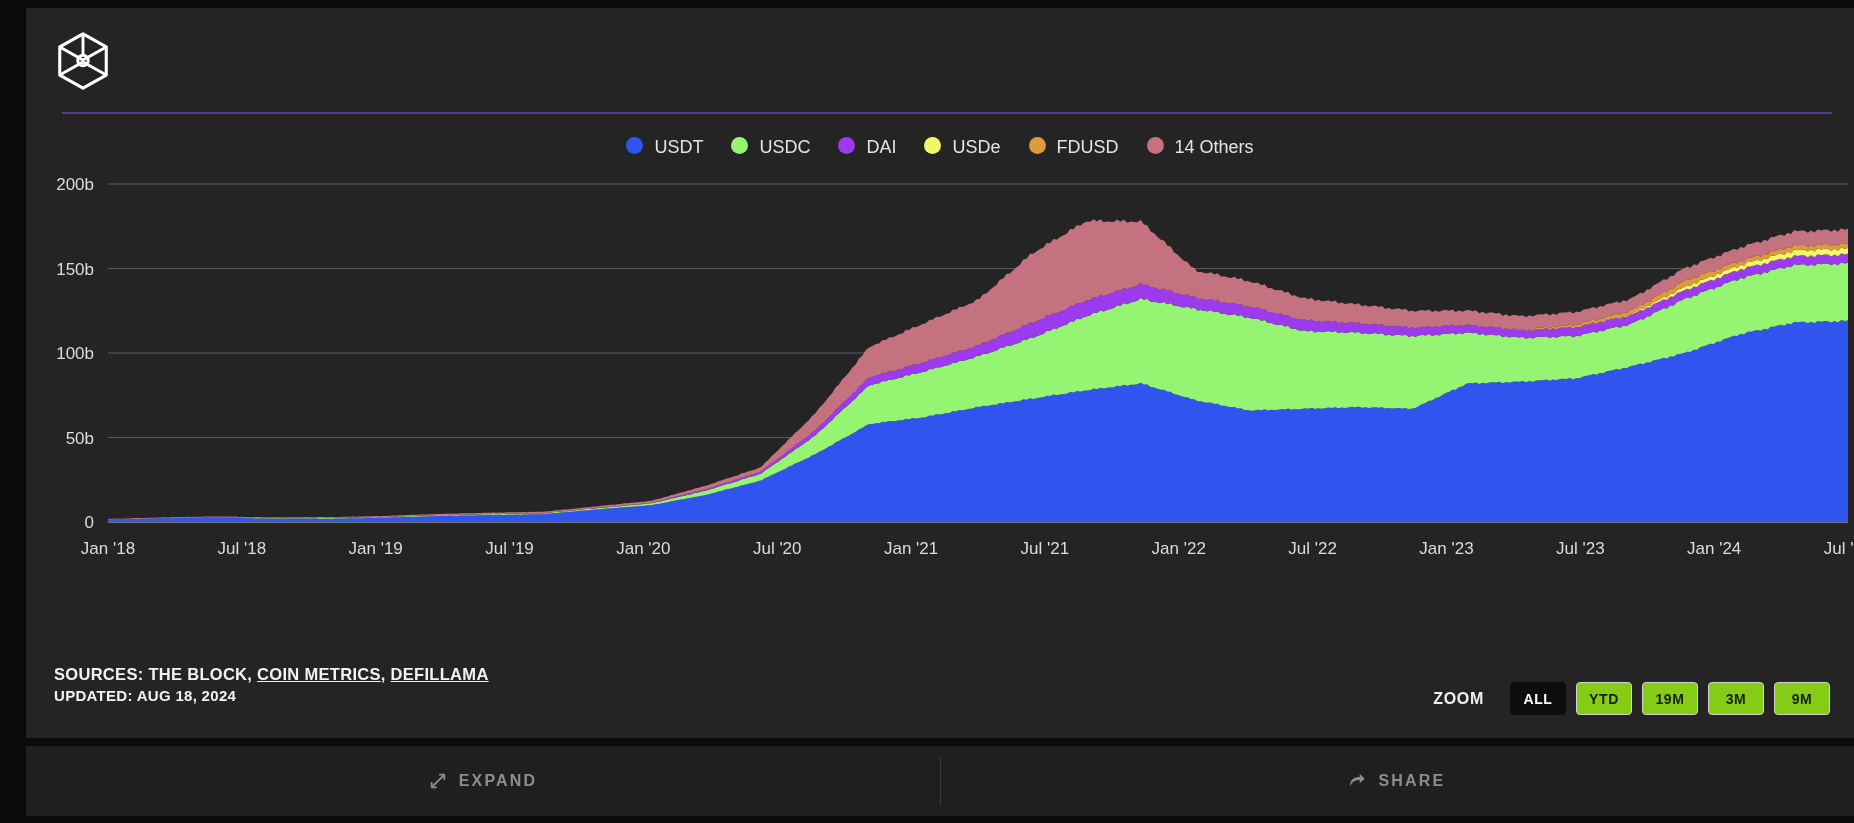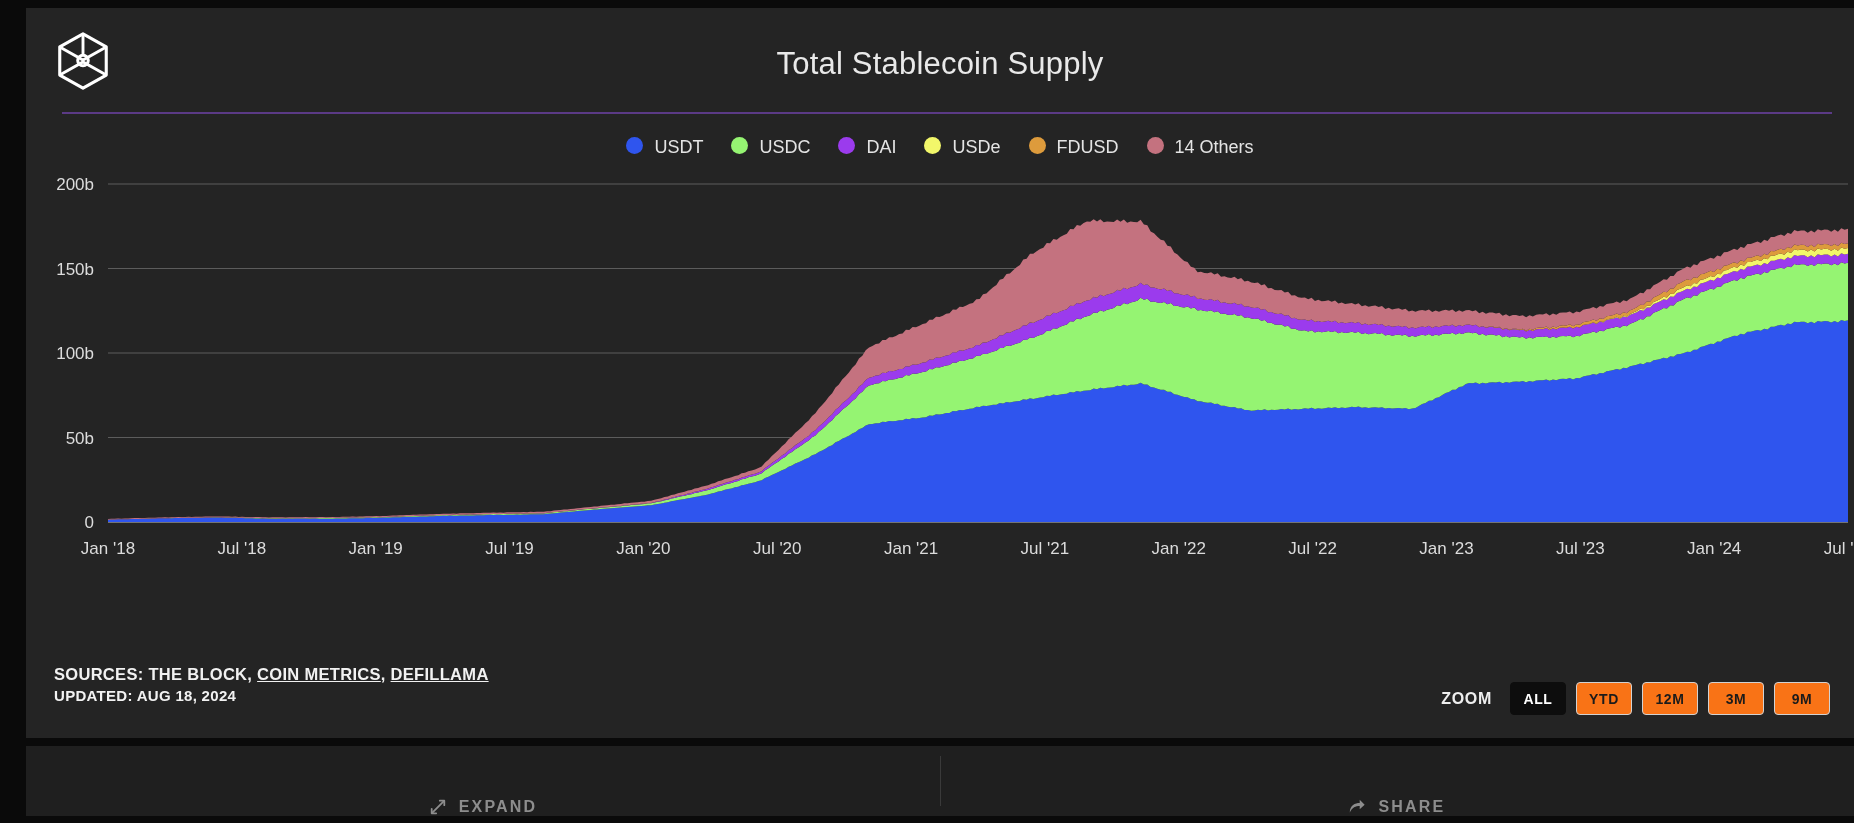--- a/index.html
+++ b/index.html
@@ -66,33 +66,33 @@
   .zoom-row {
     position: absolute; right: 24px; top: 22px;
     display: flex; align-items: center; gap: 10px;
   }
   .zoom-label { font-size: 16px; font-weight: bold; color: #efefef; letter-spacing: .7px; margin-right: 8px; }
   .zbtn {
     min-width: 56px; height: 33px; padding: 0 10px;
     display: flex; align-items: center; justify-content: center;
     font-size: 14px; font-weight: bold; letter-spacing: .6px;
     border-radius: 4px; cursor: pointer;
-    background: #f97316; color: #1b1b1b; border: 1px solid #d2d2d2;
+    background: #84cc16; color: #1b1b1b; border: 1px solid #d2d2d2;
   }
   .zbtn.active { background: #0d0d0d; color: #ffffff; border-color: #0d0d0d; }
 
   
   .bottombar {
     position: absolute; left: 26px; top: 746px;
     width: 1828px; height: 70px;
     background: #1f1f1f;
     display: flex;
   }
   .bb-cell {
-    flex: 1 1 0; display: flex; align-items: flex-end; justify-content: center;
+    flex: 1 1 0; display: flex; align-items: center; justify-content: center;
     gap: 12px; cursor: pointer; position: relative;
   }
   .bb-cell + .bb-cell::before {
     content: ""; position: absolute; left: 0; top: 10px; bottom: 10px;
     width: 1px; background: #3a3a3a;
   }
   .bb-label { font-size: 16px; font-weight: bold; letter-spacing: 2.2px; color: #8d8d8d; }
   .bb-icon { width: 18px; height: 18px; display: block; }
 </style>
 </head>
@@ -105,21 +105,20 @@
     <div class="header">
       <span class="logo">
         <svg viewBox="0 0 64 64" width="62" height="62">
           <polygon points="32,4 56,17.5 56,46.5 32,60 8,46.5 8,17.5" fill="none" stroke="#ffffff" stroke-width="3.2" stroke-linejoin="round"></polygon>
           <path d="M8,17.5 L32,31 L56,17.5" fill="none" stroke="#ffffff" stroke-width="3"></path>
           <path d="M8,46.5 L32,33 L56,46.5" fill="none" stroke="#ffffff" stroke-width="3"></path>
           <line x1="32" y1="4" x2="32" y2="27" stroke="#ffffff" stroke-width="3"></line>
           <circle cx="32" cy="31.5" r="5.4" fill="none" stroke="#ffffff" stroke-width="3.2"></circle>
         </svg>
       </span>
-      <div class="title">Total Stablecoin Supply</div>
       <div class="title-rule"></div>
     </div>
 
     <div class="legend" id="legend-root">
         <div class="legend-item">
           <span class="legend-dot" style="background: rgb(47, 85, 238);"></span>
           <span class="legend-label">USDT</span>
         </div>
         <div class="legend-item">
           <span class="legend-dot" style="background: rgb(149, 244, 114);"></span>
@@ -179,24 +178,24 @@
     </div>
 
     <div class="footer">
       <div class="sources">
         <span>SOURCES: </span><span>THE BLOCK, </span><a href="#">COIN METRICS</a><span>, </span><a href="#">DEFILLAMA</a>
       </div>
       <div class="updated">UPDATED: AUG 18, 2024</div>
 
       <div class="zoom-row">
         <span class="zoom-label">ZOOM</span>
-        <div style="display:flex; gap:10px;" id="zoom-buttons">
+        <div style="display:flex; gap:10px;margin-left:8px;" id="zoom-buttons">
             <div class="zbtn active">ALL</div>
             <div class="zbtn">YTD</div>
-            <div class="zbtn">12M</div>
+            <div class="zbtn">19M</div>
             <div class="zbtn">3M</div>
             <div class="zbtn">9M</div>
           </div>
       </div>
     </div>
 
   </div>
 
   <div class="bottombar" id="bottom-bar">
       <div class="bb-cell">

